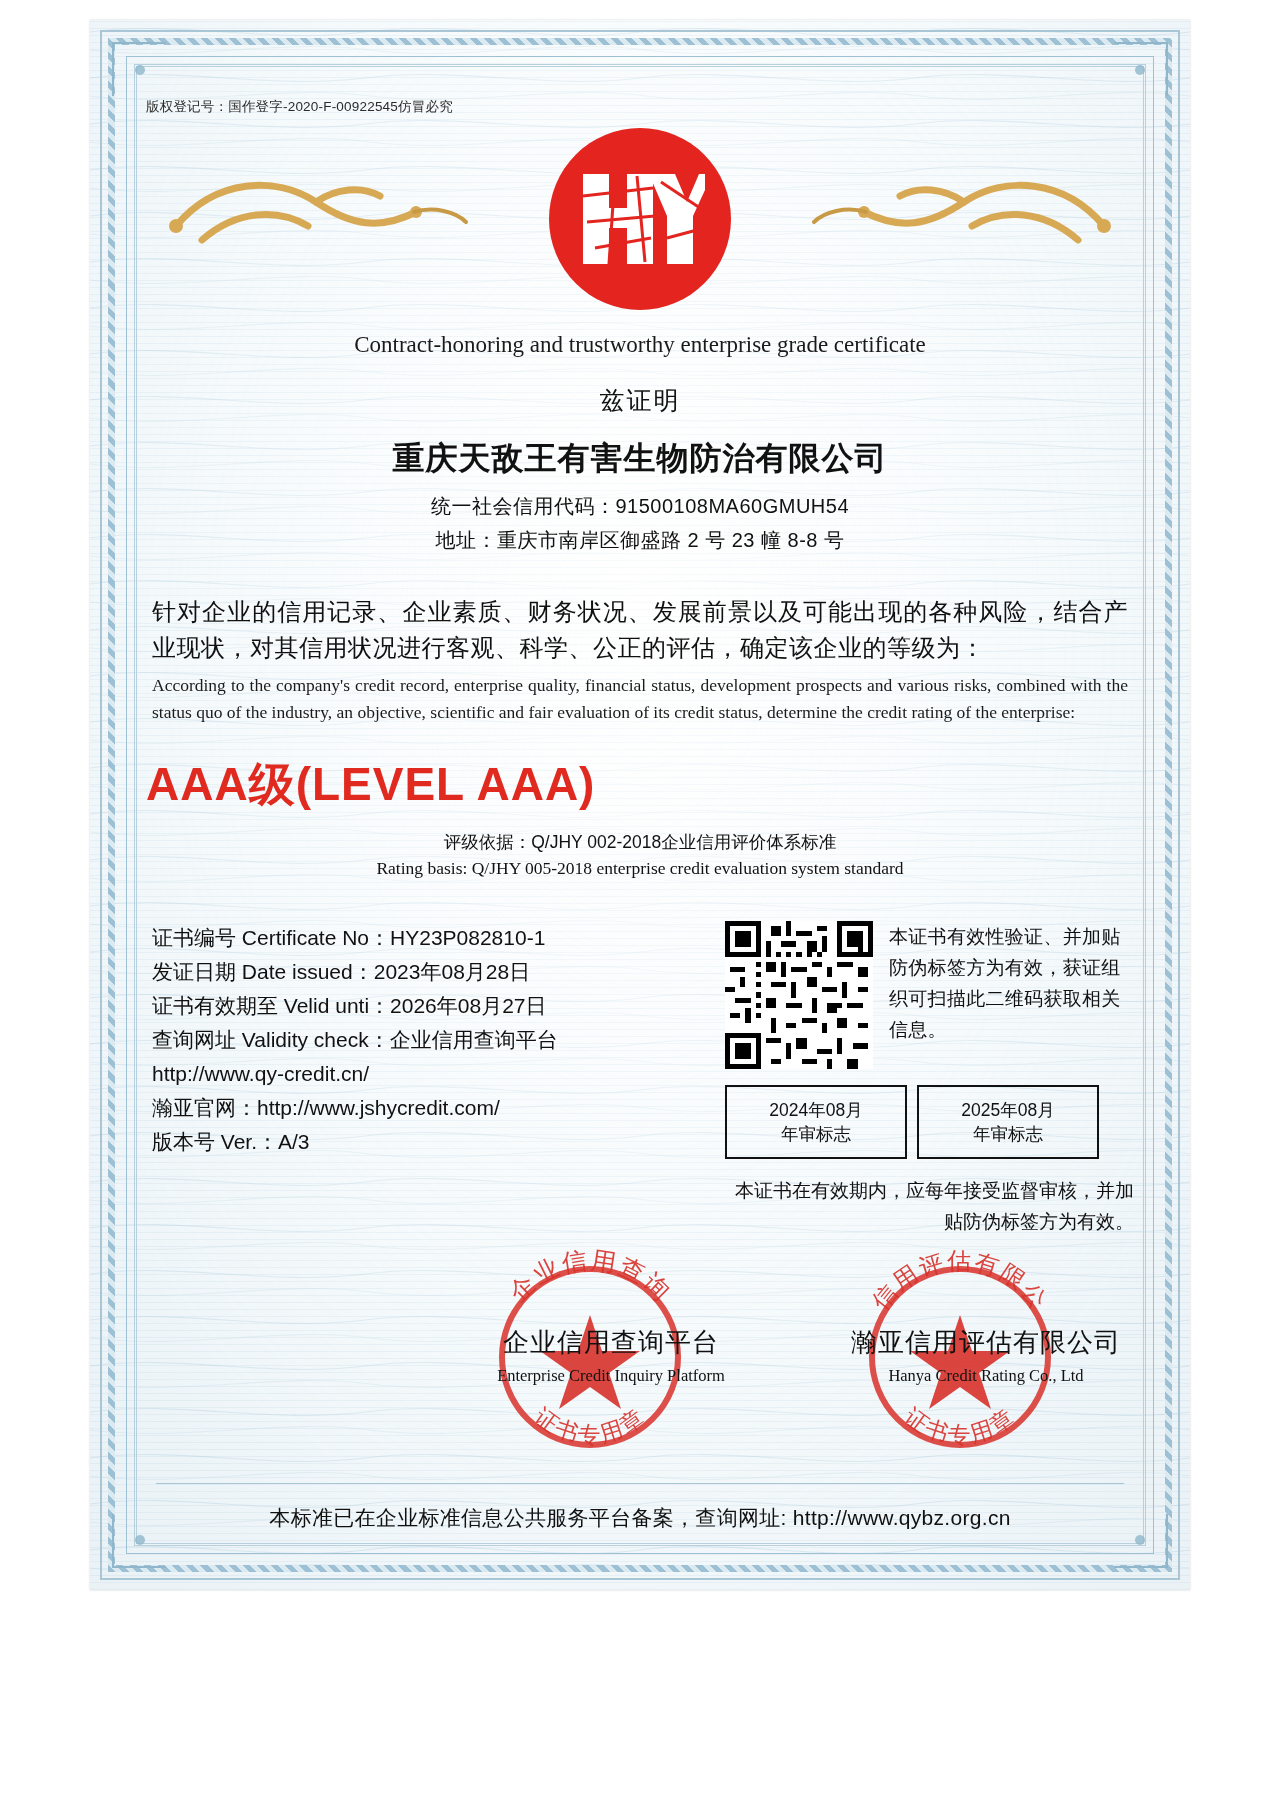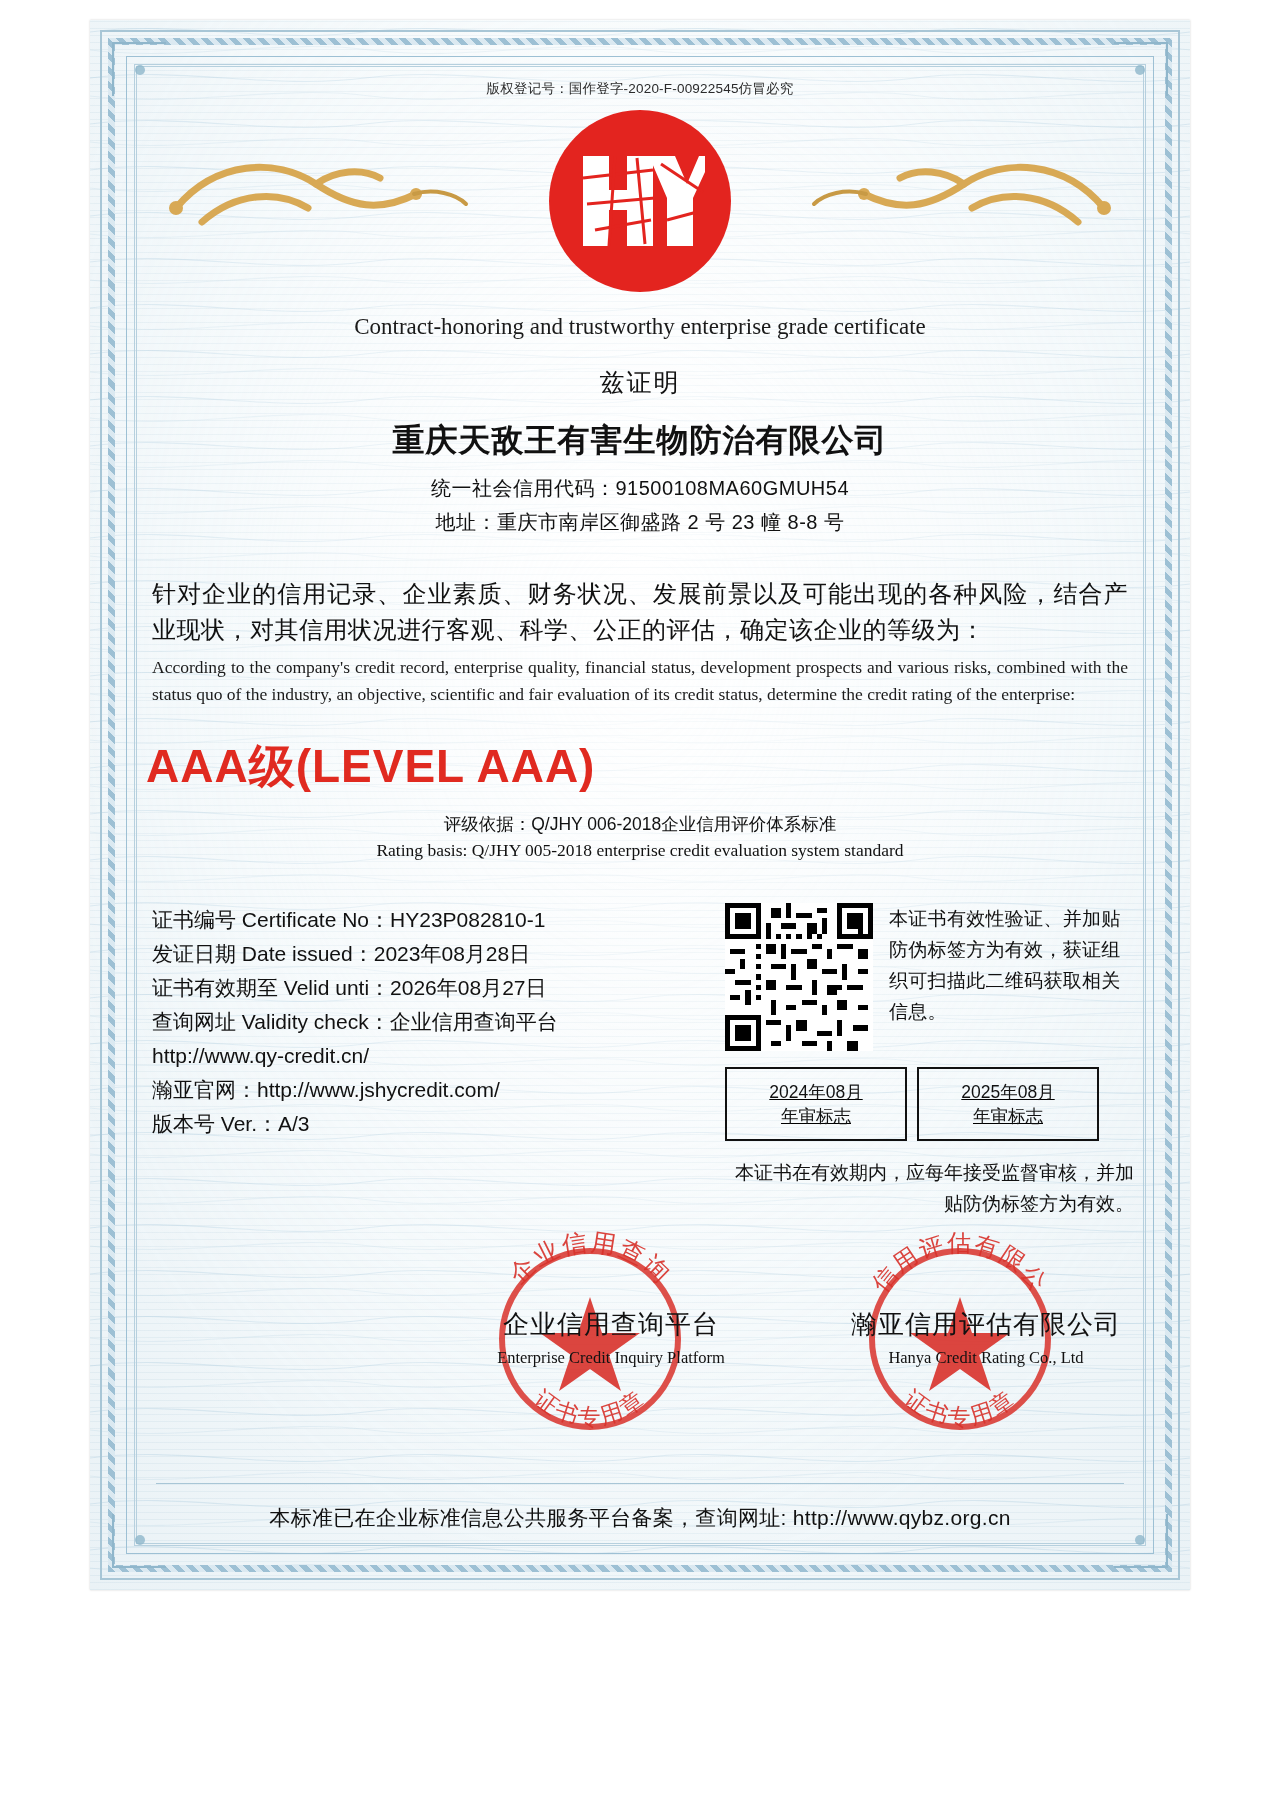--- a/index.html
+++ b/index.html
@@ -85,25 +85,24 @@
     opacity: .8;
   }
 
   
   .content {
     position: absolute;
     left: 56px; top: 52px; right: 56px; bottom: 52px;
   }
 
   .copyright-line {
-    text-align: center;
     font-size: 13.5px;
     color: #2b2b2b;
     letter-spacing: .2px;
-    margin-top: 8px;
+    margin-top: 26px;
   }
 
   
   .emblem-row {
     position: relative;
     height: 200px;
     margin-top: 6px;
   }
   .flourish {
     position: absolute;
@@ -261,21 +260,20 @@
     font-size: 19px;
     line-height: 31px;
     color: #111;
     letter-spacing: .3px;
   }
 
   .stamp-boxes {
     display: flex;
     gap: 0;
     margin-top: 16px;
-    text-decoration: underline;
   }
   .stamp-box {
     width: 178px;
     height: 70px;
     border: 2px solid #111;
     display: flex;
     flex-direction: column;
     align-items: center;
     justify-content: center;
     font-size: 17.5px;
@@ -442,21 +440,21 @@
     <div class="company-name">重庆天敌王有害生物防治有限公司</div>
     <div class="company-meta">统一社会信用代码：91500108MA60GMUH54</div>
     <div class="company-meta">地址：重庆市南岸区御盛路 2 号 23 幢 8-8 号</div>
 
     <div class="para-block">
       <div class="para-cn">针对企业的信用记录、企业素质、财务状况、发展前景以及可能出现的各种风险，结合产业现状，对其信用状况进行客观、科学、公正的评估，确定该企业的等级为：</div>
       <div class="para-en">According to the company's credit record, enterprise quality, financial status, development prospects and various risks, combined with the status quo of the industry, an objective, scientific and fair evaluation of its credit status, determine the credit rating of the enterprise:</div>
     </div>
 
     <div class="level">AAA级(LEVEL AAA)</div>
-    <div class="basis-cn">评级依据：Q/JHY 006-2018企业信用评价体系标准</div>
+    <div class="basis-cn">评级依据：Q/JHY 002-2018企业信用评价体系标准</div>
     <div class="basis-en">Rating basis: Q/JHY 005-2018 enterprise credit evaluation system standard</div>
 
     <div class="detail-row">
       <div class="detail-left">
         <div class="detail-line">证书编号 Certificate No：HY23P082810-1</div>
         <div class="detail-line">发证日期 Date issued：2023年08月28日</div>
         <div class="detail-line">证书有效期至 Velid unti：2026年08月27日</div>
         <div class="detail-line">查询网址 Validity check：企业信用查询平台</div>
         <div class="detail-line">http://www.qy-credit.cn/</div>
         <div class="detail-line">瀚亚官网：http://www.jshycredit.com/</div>

